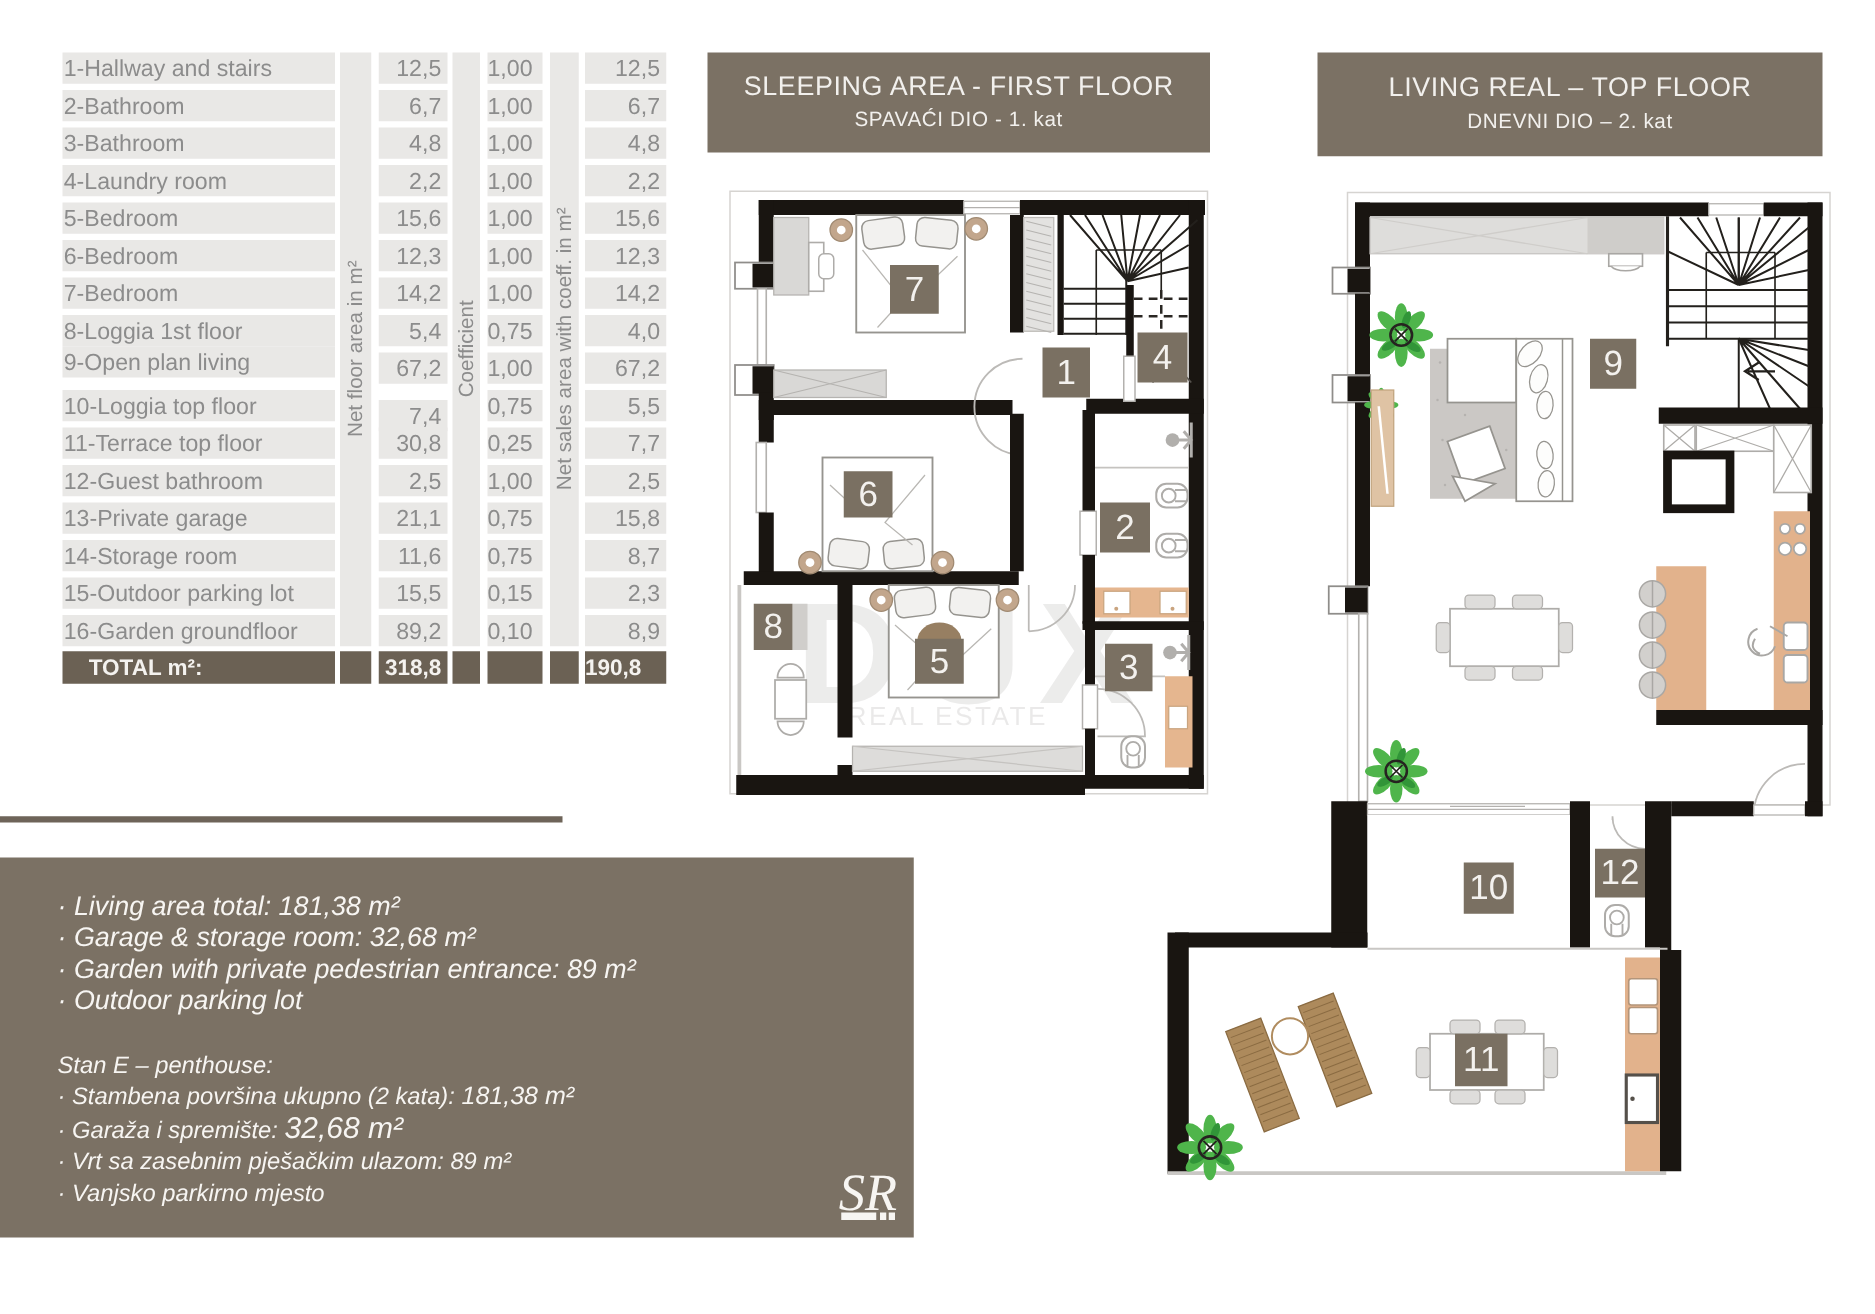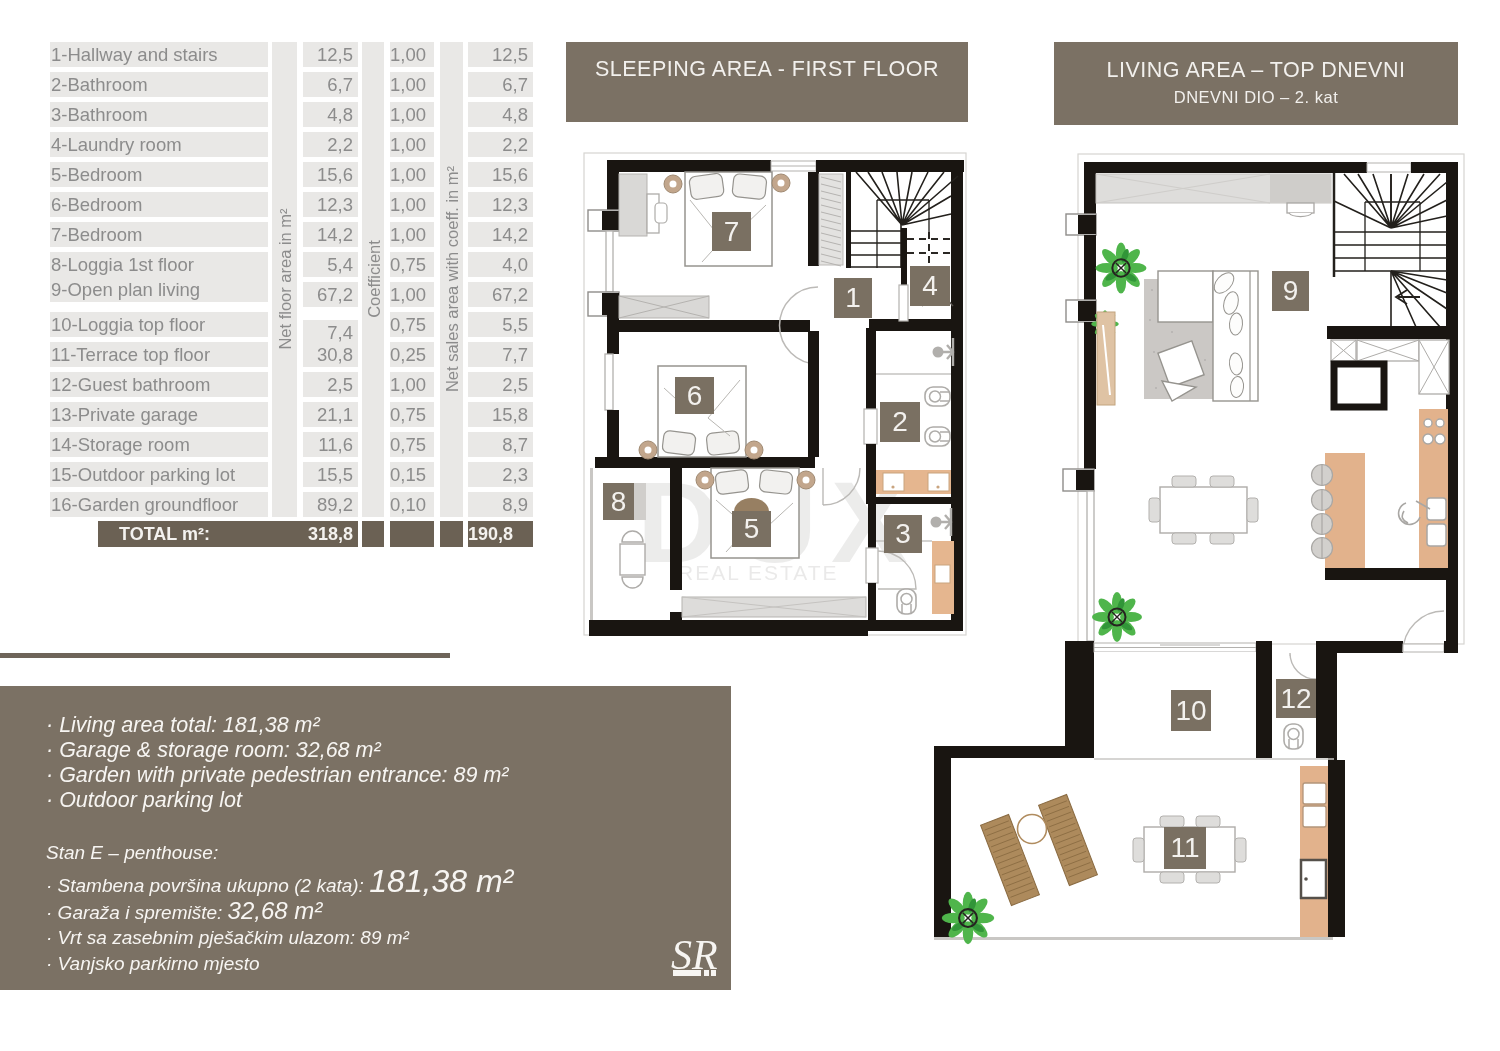--- a/index.html
+++ b/index.html
@@ -92,43 +92,44 @@
     </div>
 
 <div class="vlab" style="left:374px;top:279px;">
       <span>Coefficient</span>
     </div>
 
 <div class="vlab" style="left:452px;top:279px;">
       <span>Net sales area with coeff. in m²</span>
     </div>
 
-<div class="tot" style="left:50px;width:218px;padding-left:21px;margin-left:48px;">TOTAL m²:</div>
+<div class="tot" style="left:50px;width:218px;padding-left:21px;">TOTAL m²:</div>
 <div class="tot" style="left:272px;width:25px;"></div>
 <div class="tot" style="left:303px;width:55px;text-align:right;padding-right:5px;">318,8</div>
 <div class="tot" style="left:362px;width:22px;"></div>
 <div class="tot" style="left:390px;width:44px;"></div>
 <div class="tot" style="left:440px;width:23px;"></div>
 <div class="tot" style="left:468px;width:65px;text-align:left;padding-right:5px;">190,8</div>
 
 <div style="position:absolute;left:566px;top:42px;width:402px;height:80px;background:#7b7164;color:#f2f0ed;text-align:center;">
 <div style="font-size:21.5px;letter-spacing:0.5px;margin-top:15px;">SLEEPING AREA - FIRST FLOOR</div>
+<div style="font-size:16.5px;letter-spacing:0.5px;margin-top:5px;">SPAVAĆI DIO - 1. kat</div>
 </div>
 
 <div style="position:absolute;left:1054px;top:42px;width:404px;height:83px;background:#7b7164;color:#f2f0ed;text-align:center;">
-<div style="font-size:21.5px;letter-spacing:0.5px;margin-top:16px;">LIVING AREA – TOP DNEVNI</div>
+<div style="font-size:21.5px;letter-spacing:0.5px;margin-top:16px;">LIVING REAL – TOP FLOOR</div>
 <div style="font-size:16.5px;letter-spacing:0.5px;margin-top:5px;">DNEVNI DIO – 2. kat</div>
 </div>
 
 
 <div style="position:absolute;left:0px;top:653px;width:450px;height:5px;background:#6e6459;"></div>
 
 <div style="position:absolute;left:0px;top:686px;width:731px;height:304px;background:#7b7164;color:#f7f5f2;font-style:italic;">
 <div style="margin:27px 0 0 46px;font-size:21.5px;line-height:25px;">· Living area total: 181,38 m²<br>· Garage &amp; storage room: 32,68 m²<br>· Garden with private pedestrian entrance: 89 m²<br>· Outdoor parking lot</div>
-<div style="margin:27px 0 0 46px;font-size:19px;line-height:25.4px;">Stan E – penthouse:<br>· Stambena površina ukupno (2 kata): <span style="font-size:32px;line-height:1;">181,38 m²</span><br>· Garaža i spremište: <span style="font-size:24px;line-height:1;">32,68 m²</span><br>· Vrt sa zasebnim pješačkim ulazom: 89 m²<br>· Vanjsko parkirno mjesto</div>
+<div style="margin:27px 0 0 46px;font-size:19px;line-height:25.4px;">Stan E – penthouse:<br>· Stambena površina ukupno (2 kata): <span style="font-size:20px;line-height:1;">181,38 m²</span><br>· Garaža i spremište: <span style="font-size:24px;line-height:1;">32,68 m²</span><br>· Vrt sa zasebnim pješačkim ulazom: 89 m²<br>· Vanjsko parkirno mjesto</div>
 
 <div style="position:absolute;left:671px;top:245px;width:46px;font-family:'Liberation Serif',serif;font-size:42px;color:#f7f5f2;">SR</div>
 <div style="position:absolute;left:673px;top:284px;width:28px;height:6px;background:#f7f5f2;"></div>
 <div style="position:absolute;left:704px;top:284px;width:5px;height:6px;background:#f7f5f2;"></div>
 <div style="position:absolute;left:711px;top:284px;width:5px;height:6px;background:#f7f5f2;"></div>
 </div>
 <svg width="1500" height="1051" viewBox="0 0 1500 1051" style="position:absolute;left:0;top:0;">
 <defs>
 <g id="plant">
 <g fill="#4fb54b">

